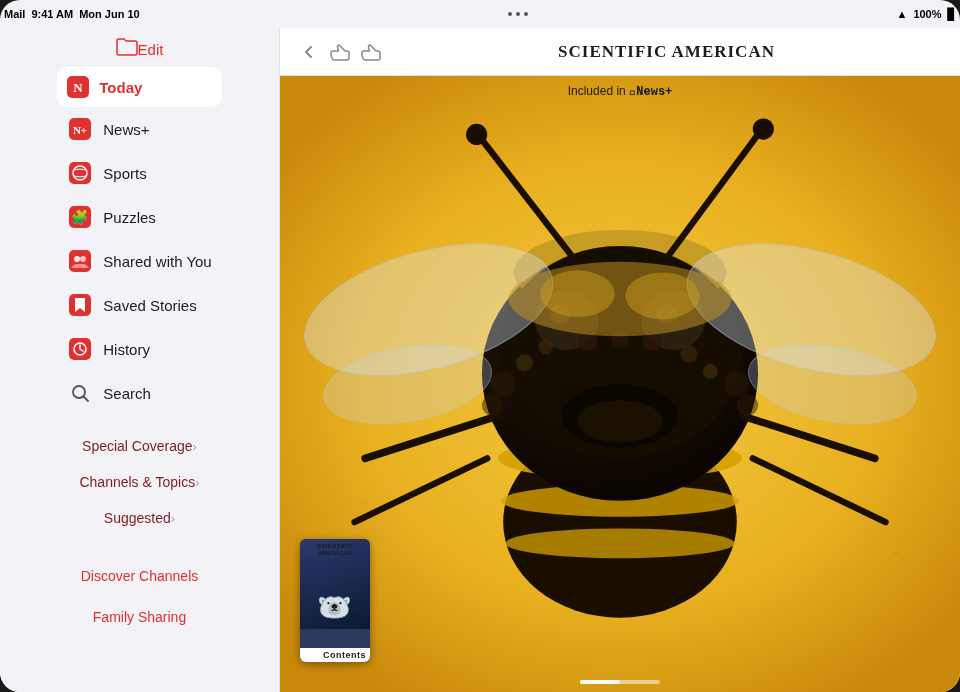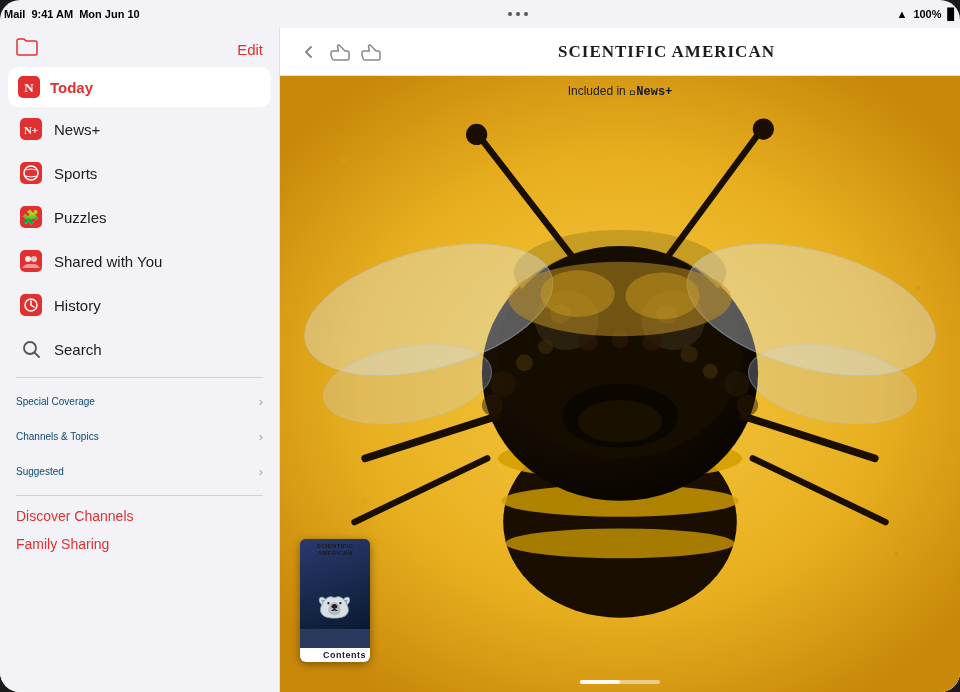--- a/index.html
+++ b/index.html
@@ -61,20 +61,21 @@
 
     
     .sidebar {
       width: 280px;
       background: #f2f2f7;
       display: flex;
       flex-direction: column;
       overflow-y: auto;
       flex-shrink: 0;
       border-right: 1px solid #e0e0e5;
+      align-items: center;
     }
 
     .sidebar-header {
       display: flex;
       justify-content: space-between;
       align-items: center;
       padding: 10px 16px 6px 16px;
     }
 
     .sidebar-folder-icon {
@@ -135,22 +136,22 @@
 
     .section-item {
       display: flex;
       align-items: center;
       justify-content: space-between;
       padding: 10px 16px;
       cursor: pointer;
     }
 
     .section-item-left {
-      font-size: 10px;
-      color: #0c4a6e;
+      font-size: 14px;
+      color: #7f1d1d;
     }
 
     .section-chevron {
       color: #aaa;
       font-size: 13px;
     }
 
     .manage-section {
       display: flex;
       align-items: center;
@@ -168,20 +169,21 @@
     .manage-chevron {
       color: #aaa;
       font-size: 13px;
     }
 
     .manage-link {
       padding: 6px 16px;
       font-size: 14px;
       color: #e03030;
       cursor: pointer;
+      margin-top: 13px;
     }
 
     
     .content-area {
       flex: 1;
       display: flex;
       flex-direction: column;
       overflow: hidden;
     }
 
@@ -454,20 +456,29 @@
           <svg width="22" height="22" viewBox="0 0 22 22">
             <rect width="22" height="22" rx="5" fill="#e03030"></rect>
             <circle cx="8" cy="9" r="3" fill="white" opacity="0.9"></circle>
             <circle cx="14" cy="9" r="3" fill="white" opacity="0.7"></circle>
             <path d="M2 18 Q5 14 8 14 Q11 14 11 14 Q11 14 14 14 Q17 14 20 18" fill="white" opacity="0.5"></path>
           </svg>
         </div>
         <span class="nav-label">Shared with You</span>
       </div>
 
+      <div class="nav-item">
+        <div class="nav-icon">
+          <svg width="22" height="22" viewBox="0 0 22 22">
+            <rect width="22" height="22" rx="5" fill="#e03030"></rect>
+            <path d="M6 4 H16 V18 L11 14 L6 18 Z" fill="white"></path>
+          </svg>
+        </div>
+        <span class="nav-label">Saved Stories</span>
+      </div>
 
       <div class="nav-item">
         <div class="nav-icon">
           <svg width="22" height="22" viewBox="0 0 22 22">
             <rect width="22" height="22" rx="5" fill="#e03030"></rect>
             <circle cx="11" cy="11" r="6" fill="none" stroke="white" stroke-width="1.5"></circle>
             <path d="M11 7 L11 11 L14 13" stroke="white" stroke-width="1.5" stroke-linecap="round" fill="none"></path>
           </svg>
         </div>
         <span class="nav-label">History</span>

